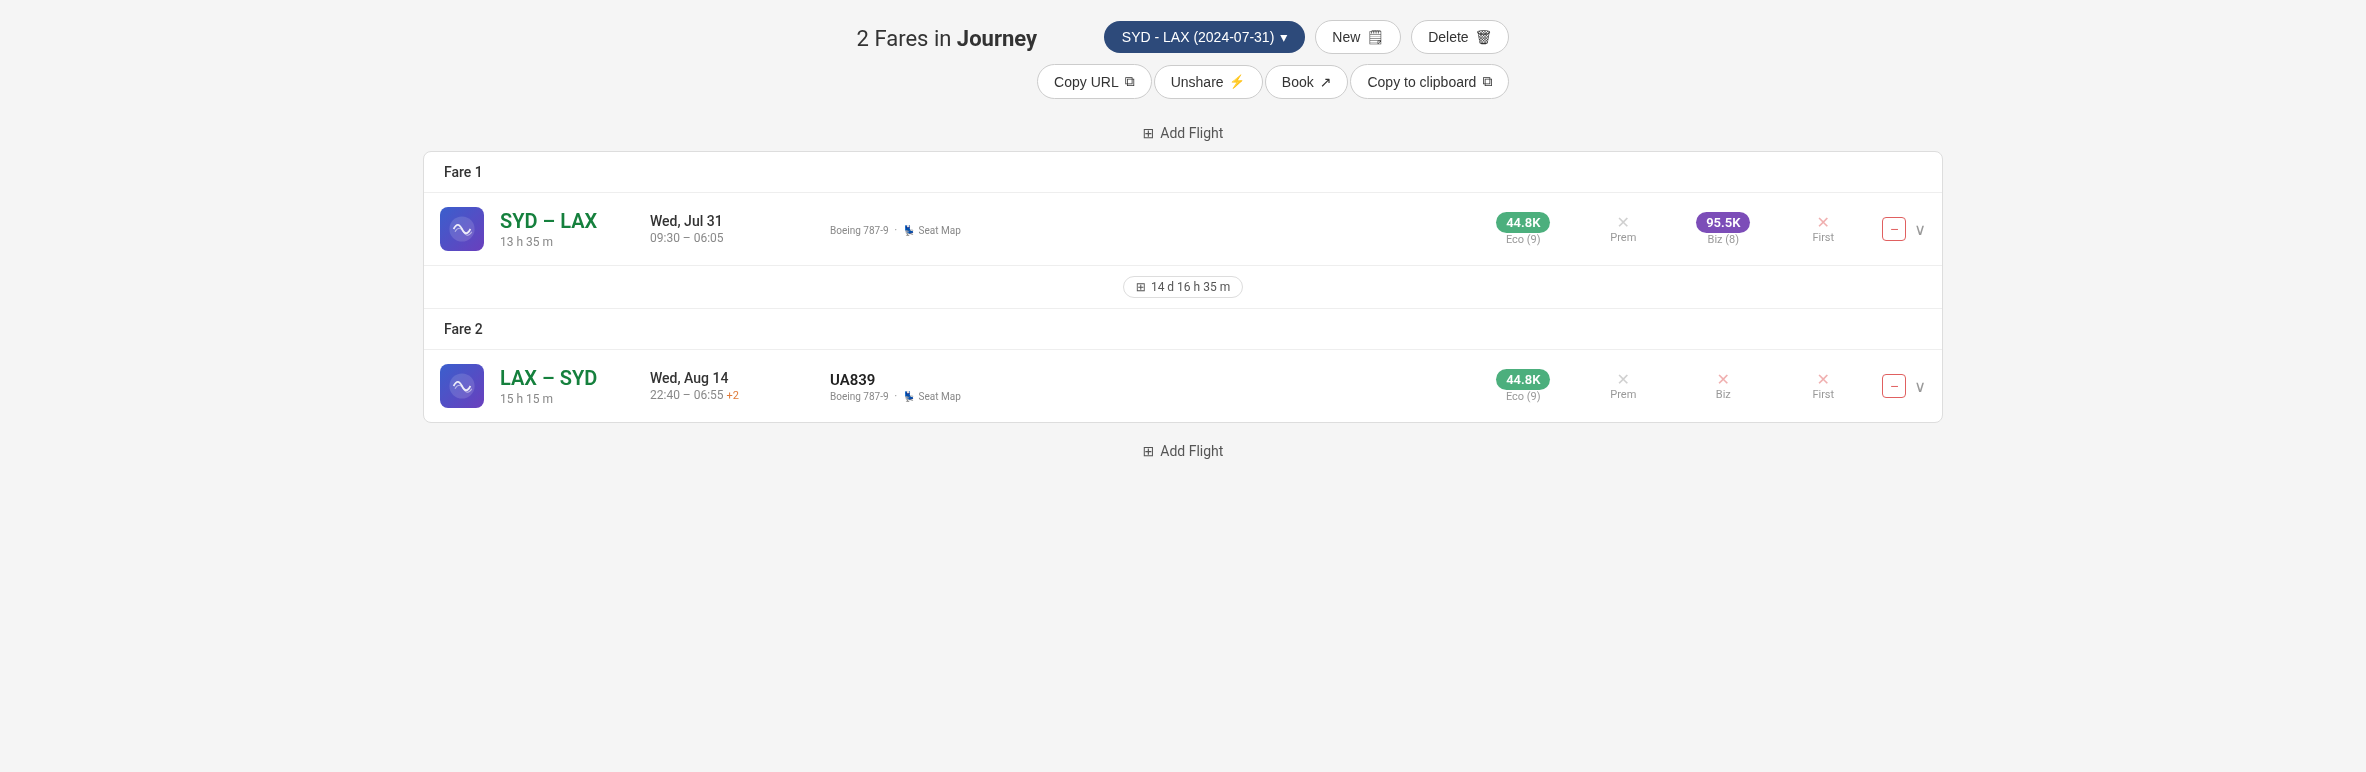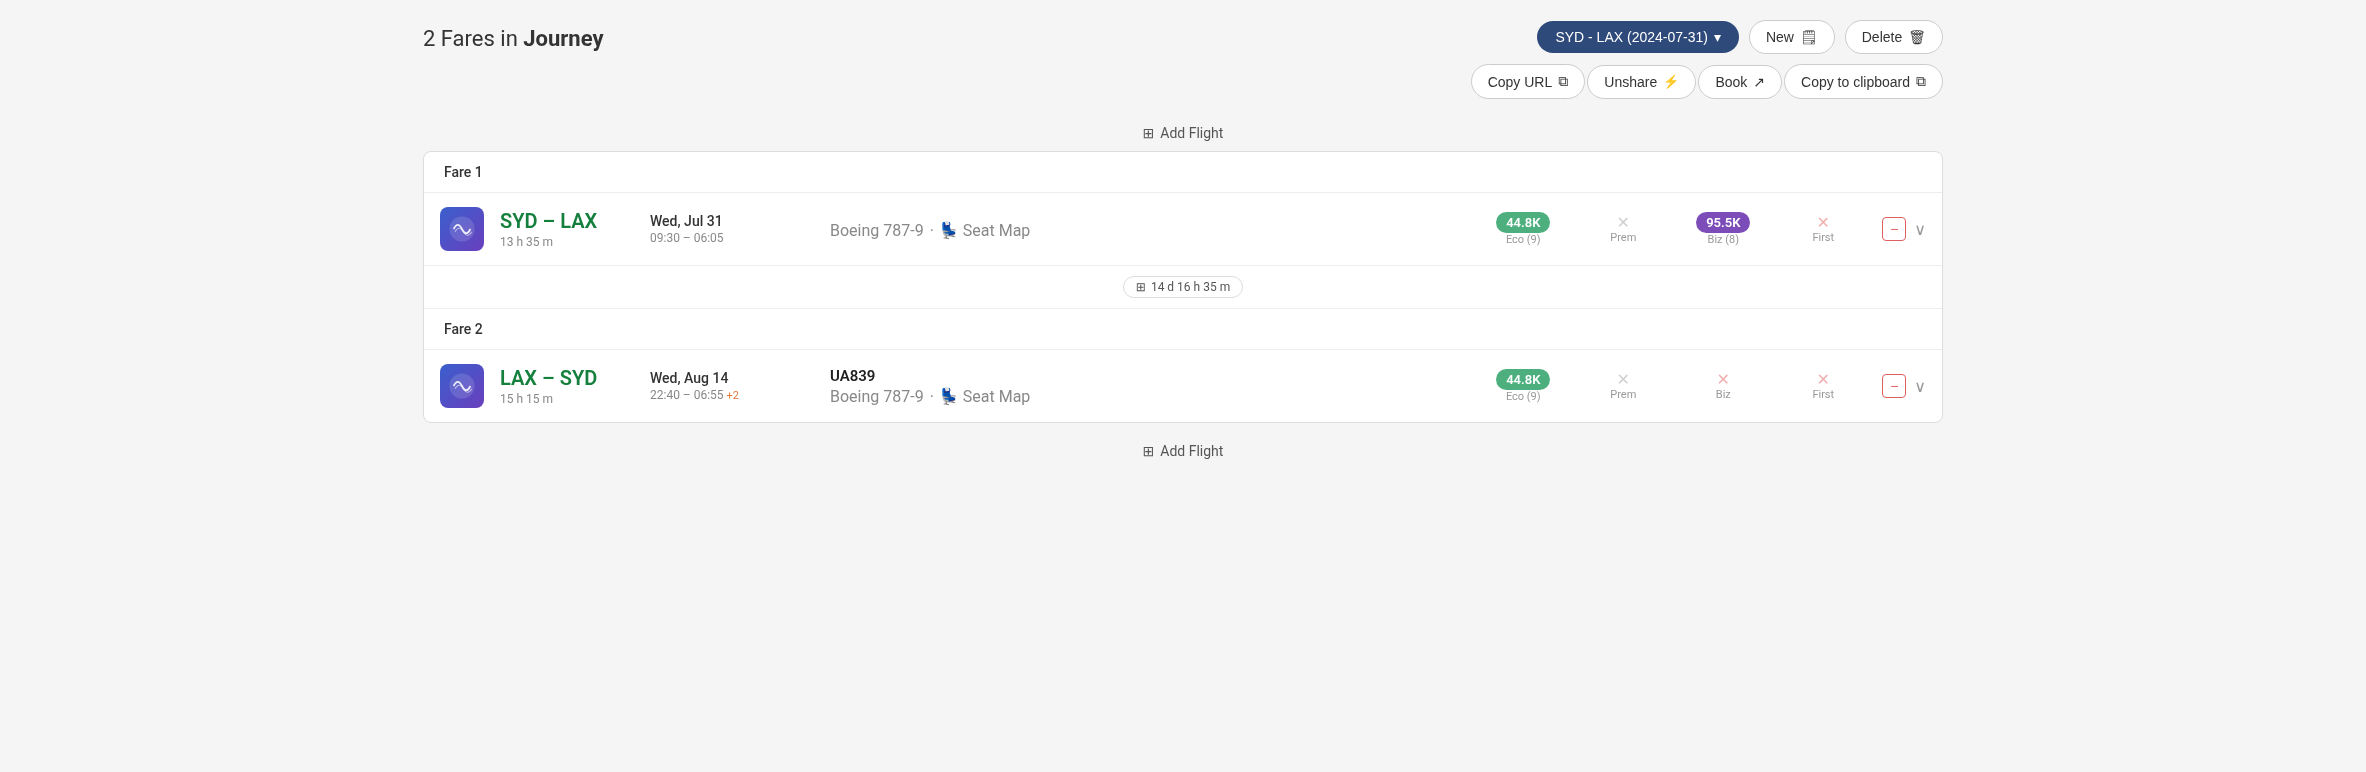--- a/index.html
+++ b/index.html
@@ -10,21 +10,21 @@
       font-size: 14px;
     }
     .page {
       max-width: 1580px;
       margin: 0 auto;
       padding: 20px 30px;
     }
     .header-row {
       display: flex;
       align-items: flex-start;
-      justify-content: space-between;
+      justify-content: center;
       margin-bottom: 16px;
     }
     .title {
       font-size: 22px;
       font-weight: 400;
       color: #333;
       padding-top: 6px;
     }
     .title strong {
       font-weight: 700;
@@ -161,21 +161,21 @@
     .flight-details {
       flex: 1;
       margin-right: 20px;
     }
     .flight-number {
       font-weight: 600;
       font-size: 15px;
       color: #222;
     }
     .flight-sub {
-      font-size: 16px;
+      font-size: 10px;
       color: #888;
       margin-top: 2px;
       display: flex;
       align-items: center;
       gap: 6px;
     }
     .seat-map-link {
       color: #888;
       cursor: pointer;
       display: flex;

